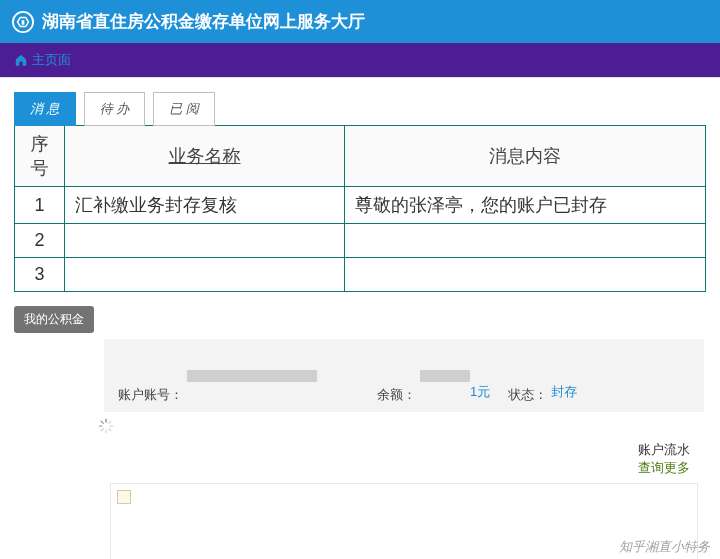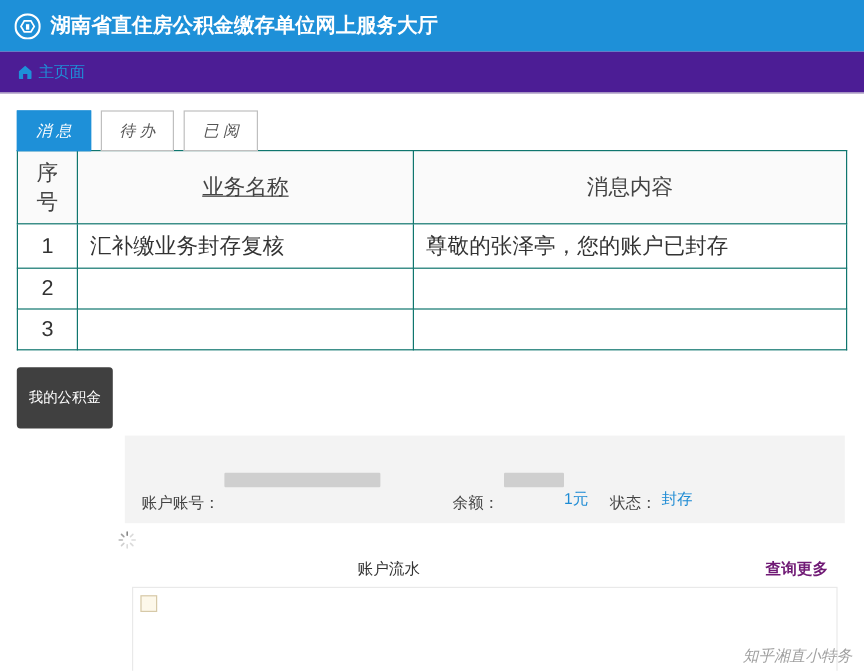--- a/index.html
+++ b/index.html
@@ -68,23 +68,23 @@
   table.msg th {
     background: #fafafa;
     text-align: center;
     font-weight: normal;
     color: #444;
   }
   table.msg td.idx { text-align: center; width: 50px; }
   table.msg .col-name { width: 280px; text-decoration: underline; }
   .badge {
     display: inline-block;
-    background: #404040;
+    background: #737373;
     color: #fff;
-    padding: 17px 10px;
+    padding: 5px 10px;
     font-size: 12px;
     border-radius: 3px;
     margin: 14px 0 6px 0;
   }
   .acct-panel {
     margin-left: 90px;
     width: 600px;
   }
   .acct-summary {
     background: #f3f3f3;
@@ -101,26 +101,27 @@
   }
   .acct-summary .val-blue { color: #1d8bd4; margin-right: 18px; margin-top: 32px; }
   .spin {
     position: relative; left: -6px; top: 6px;
     width: 16px; height: 16px;
     display:inline-block;
   }
   .spin svg { animation: sp 1s linear infinite; }
   @keyframes sp { to { transform: rotate(360deg);} }
   .flow-head {
-    display: flex; align-items: flex-start;
+    display: flex; align-items: flex-end;
     padding: 10px 14px 6px 14px;
     font-size: 13px;
+    flex-direction: column;
   }
   .flow-head .title { flex: 0 0 auto; margin-left: 180px; color:#333; }
-  .flow-head .more { margin-left: auto; color: #701a75; cursor: pointer; font-weight: bold; }
+  .flow-head .more { margin-left: auto; color: #4d7c0f; cursor: pointer; }
   .flow-body {
     border: 1px solid #e9e9e9;
     height: 150px;
     margin: 0 6px;
     padding: 6px;
   }
   .flow-body .chk {
     width: 14px; height: 14px; border:1px solid #d6c9a8;
     background:#fdf8ea; display:inline-block;
   }

